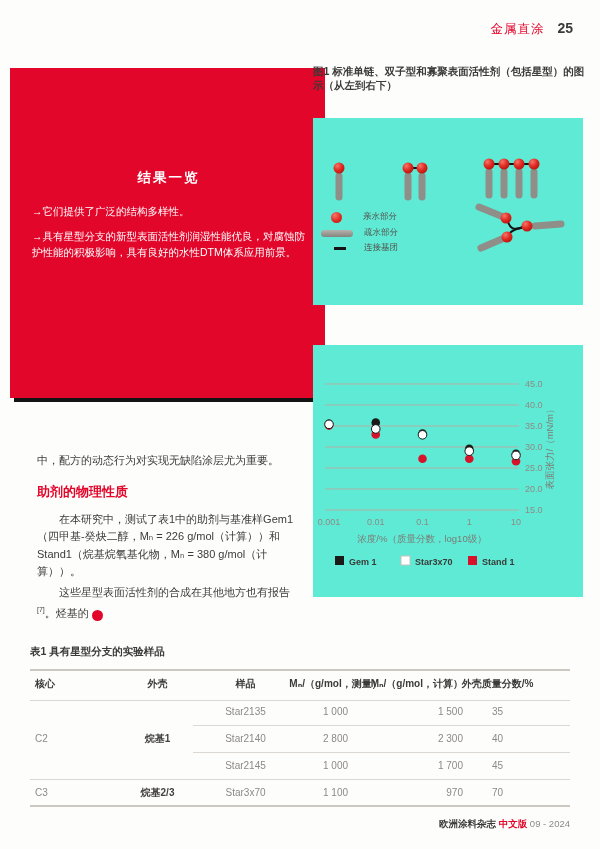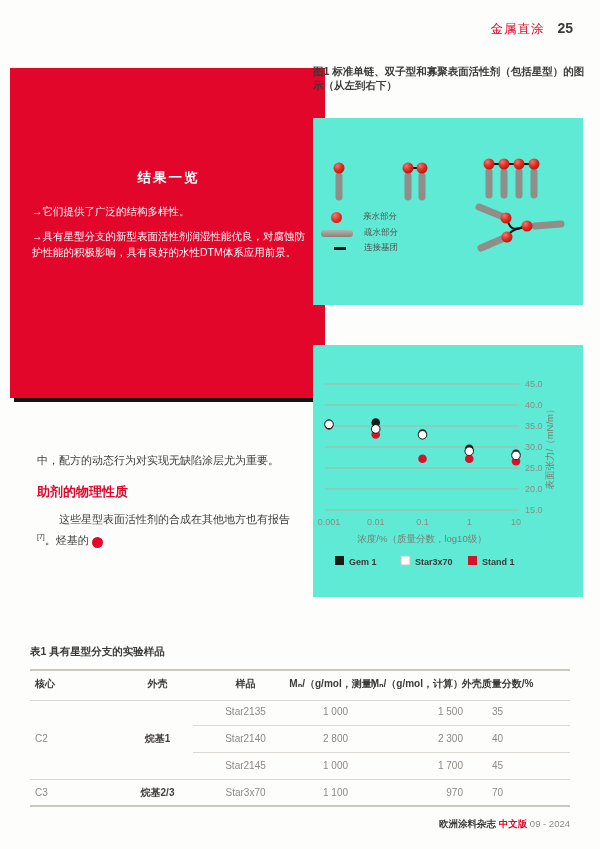--- a/index.html
+++ b/index.html
@@ -191,20 +191,21 @@
         <rect x="88" y="211" width="9" height="9" fill="#ffffff" stroke="#c7c3bd" stroke-width="1"></rect>
         <text x="102" y="219.5" font-size="9" font-weight="600" fill="#3a3a38">Star3x70</text>
         <rect x="155" y="211" width="9" height="9" fill="#d8122b"></rect>
         <text x="169" y="219.5" font-size="9" font-weight="600" fill="#3a3a38">Stand 1</text>
       </svg>
   </div>
 
   <div class="bodycol">
     <p>中，配方的动态行为对实现无缺陷涂层尤为重要。</p>
     <h3>助剂的物理性质</h3>
+    <p class="ind">在本研究中，测试了表1中的助剂与基准样Gem1（四甲基-癸炔二醇，Mₙ = 226 g/mol（计算））和Stand1（烷基烷氧基化物，Mₙ = 380 g/mol（计算））。</p>
     <p class="ind"><span>这些星型表面活性剂的合成在其他地方也有报告</span><sup>[7]</sup><span>。烃基的</span><span class="cont-icon">❯</span></p>
   </div>
 
   <div class="tablewrap">
     <div class="t-title">表1 具有星型分支的实验样品</div>
     <div class="tl thick" style="left:0;right:0;top:24px;"></div>
 
     <div class="tcell hd c0" style="top:32px;">核心</div>
     <div class="tcell hd c1" style="top:32px;">外壳</div>
     <div class="tcell hd c2" style="top:32px;">样品</div>

